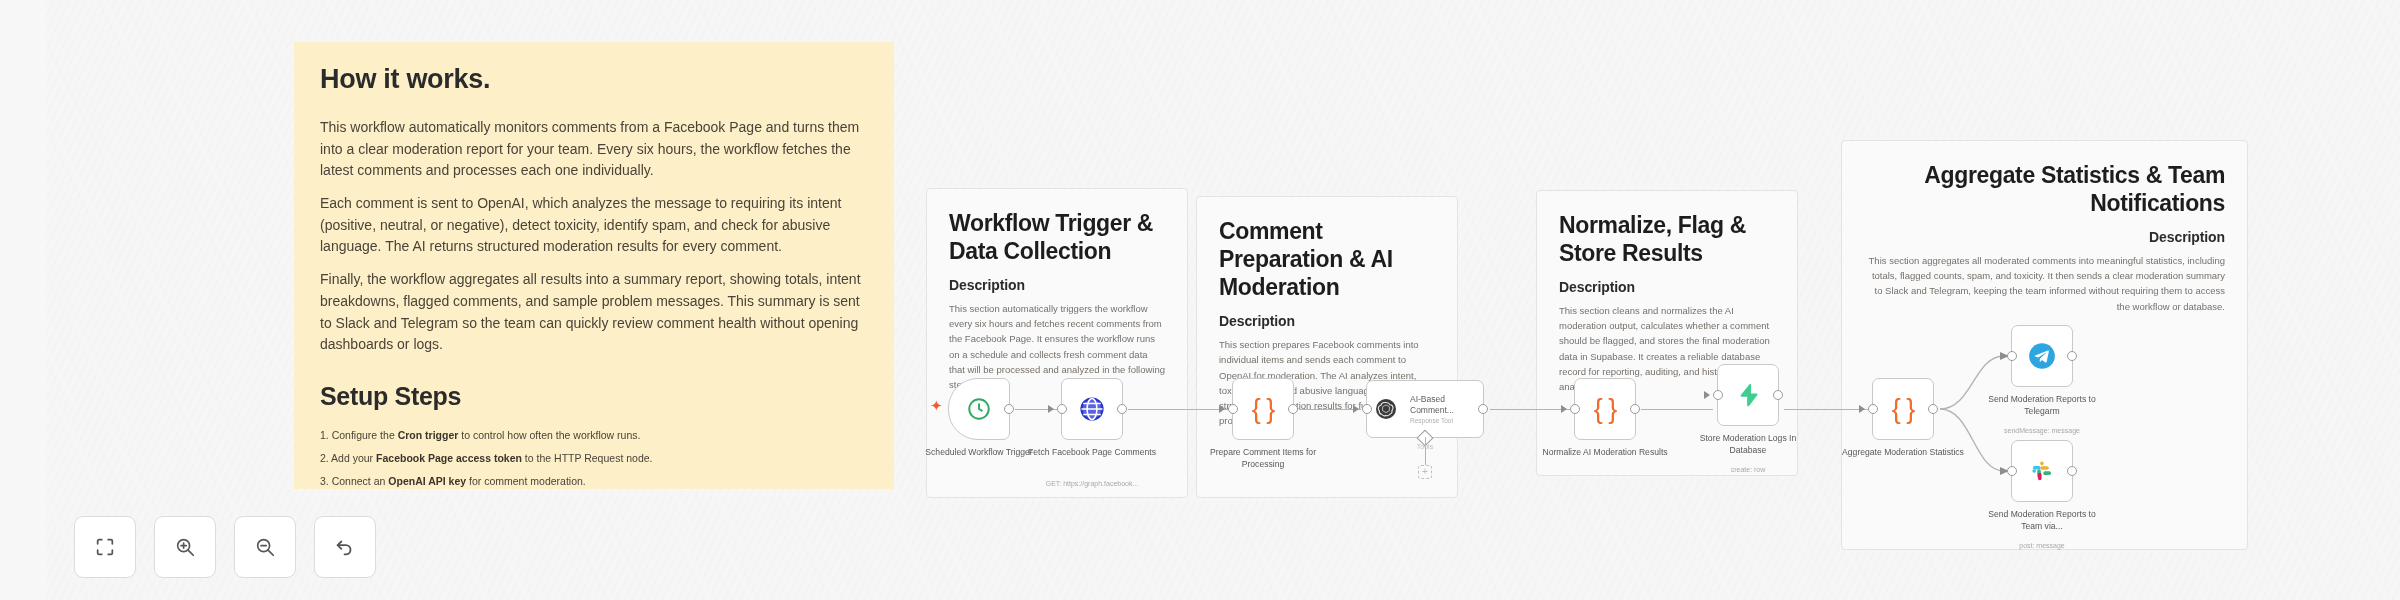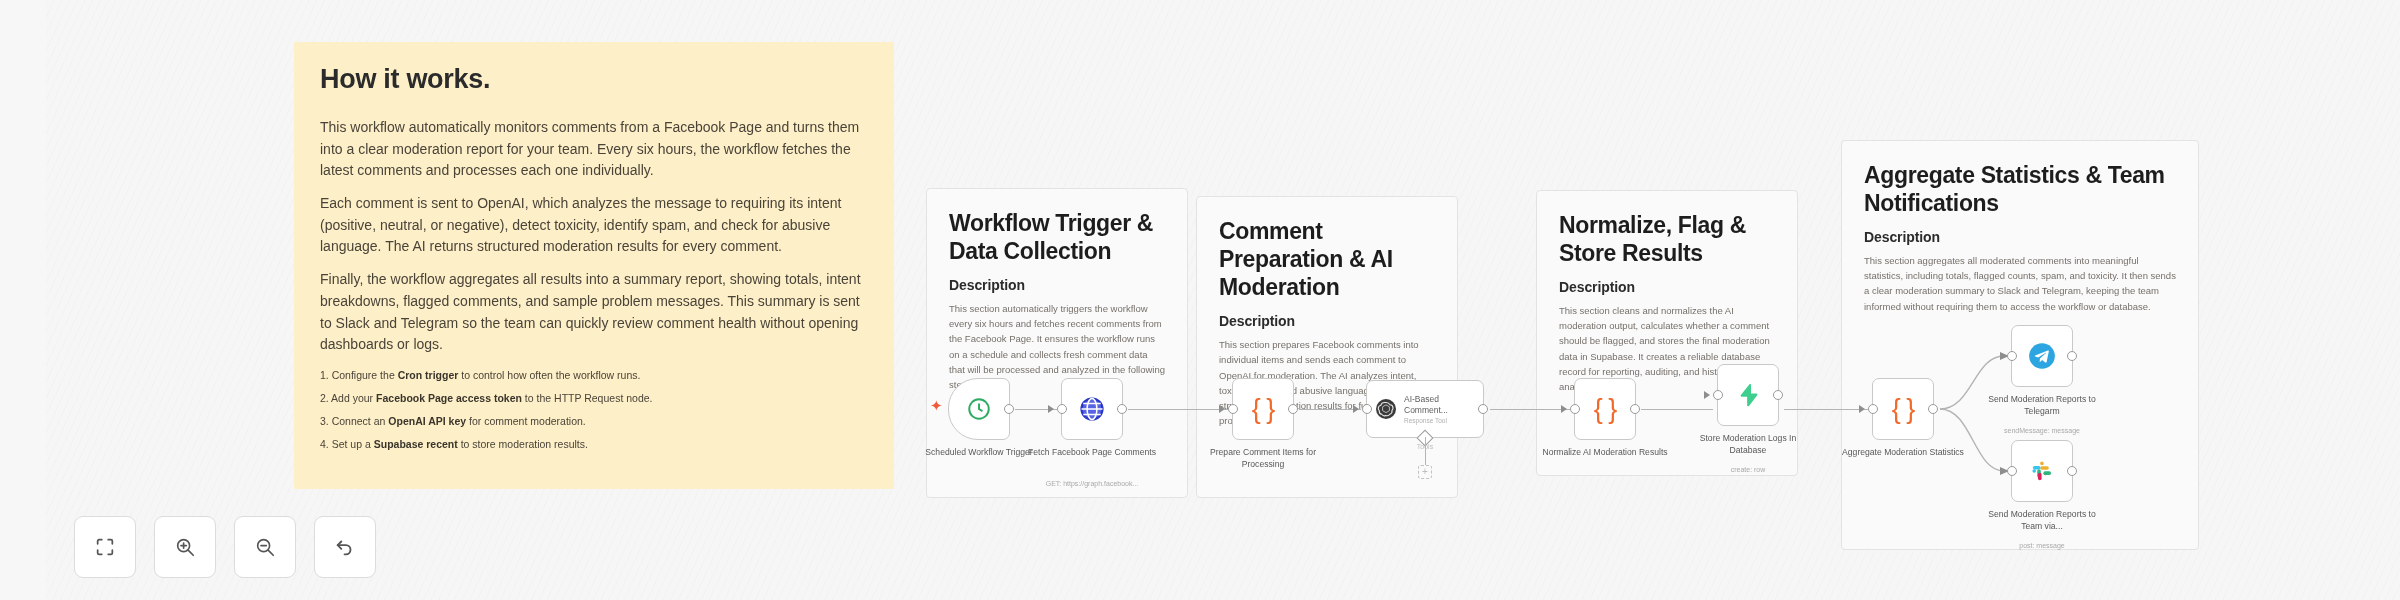--- a/index.html
+++ b/index.html
@@ -79,21 +79,21 @@
     border: 1px solid #c9c9c9;
     border-radius: 7px;
     display: flex; align-items: center; justify-content: center;
   }
   .node.trigger { border-top-left-radius: 30px; border-bottom-left-radius: 30px; }
   .node.wide {
     width: 118px; height: 58px;
     border-radius: 7px;
     justify-content: flex-start;
     padding: 0 7px;
-    gap: 6px;
+    gap: 12px;
   }
   .node .lbl {
     position: absolute;
     top: 68px; left: 50%; transform: translateX(-50%);
     width: 128px; text-align: center;
     font-size: 8.6px; line-height: 1.35; color: #575757;
     font-weight: 500;
   }
   .node .sublbl {
     position: absolute;
@@ -158,20 +158,21 @@
 </head>
 <body>
 
 <div id="canvas">
 
   <div id="sticky">
     <h1>How it works.</h1>
     <p>This workflow automatically monitors comments from a Facebook Page and turns them into a clear moderation report for your team. Every six hours, the workflow fetches the latest comments and processes each one individually.</p>
     <p>Each comment is sent to OpenAI, which analyzes the message to requiring its intent (positive, neutral, or negative), detect toxicity, identify spam, and check for abusive language. The AI returns structured moderation results for every comment.</p>
     <p>Finally, the workflow aggregates all results into a summary report, showing totals, intent breakdowns, flagged comments, and sample problem messages. This summary is sent to Slack and Telegram so the team can quickly review comment health without opening dashboards or logs.</p>
+    <h2>Setup Steps</h2>
     <ol id="steps-list">
         <li>1. Configure the <b>Cron trigger</b> to control how often the workflow runs.</li>
         <li>2. Add your <b>Facebook Page access token</b> to the HTTP Request node.</li>
         <li>3. Connect an <b>OpenAI API key</b> for comment moderation.</li>
         <li>4. Set up a <b>Supabase recent</b> to store moderation results.</li>
       </ol>
   </div>
 
   <div class="section" style="left:880px; top:188px; width:262px; height:310px;">
     <div class="head">
@@ -284,21 +285,21 @@
         <svg width="26" height="26" viewBox="0 0 24 24">
           <path d="M13.2 2.2 5.4 12.1c-.5.6-.1 1.5.7 1.5h5.1v7.9c0 .9 1.2 1.3 1.7.6l7.6-9.9c.5-.6.1-1.5-.7-1.5h-5V2.8c0-.9-1.1-1.3-1.6-.6z" fill="#3ecf8e"></path>
         </svg>
       </span>
       <span class="port out"></span>
       <span class="lbl">Store Moderation Logs In Database</span>
       <span class="sublbl">create: row</span>
     </div>
   </div>
 
-  <div class="section" style="left:1795px; top:140px; width:358px; height:410px;">
+  <div class="section" style="left:1795px; top:140px; width:407px; height:410px;text-align:right;">
     <div class="head">
       <div class="title">Aggregate Statistics &amp; Team Notifications</div>
       <div class="sub">Description</div>
       <div class="desc">This section aggregates all moderated comments into meaningful statistics, including totals, flagged counts, spam, and toxicity. It then sends a clear moderation summary to Slack and Telegram, keeping the team informed without requiring them to access the workflow or database.</div>
     </div>
   </div>
 
   <div class="nodes">
     <div class="edge" style="left:1738px; top:409px; width:84px;"></div>
 

